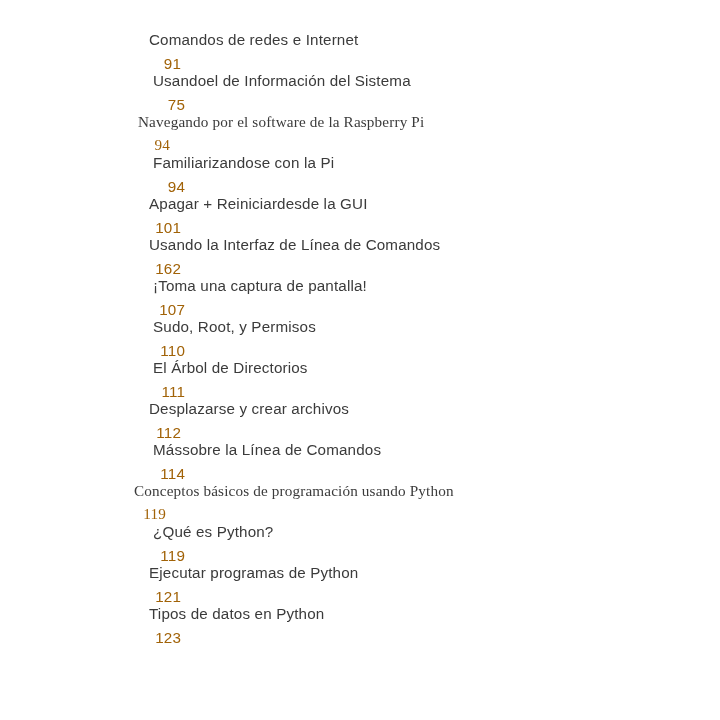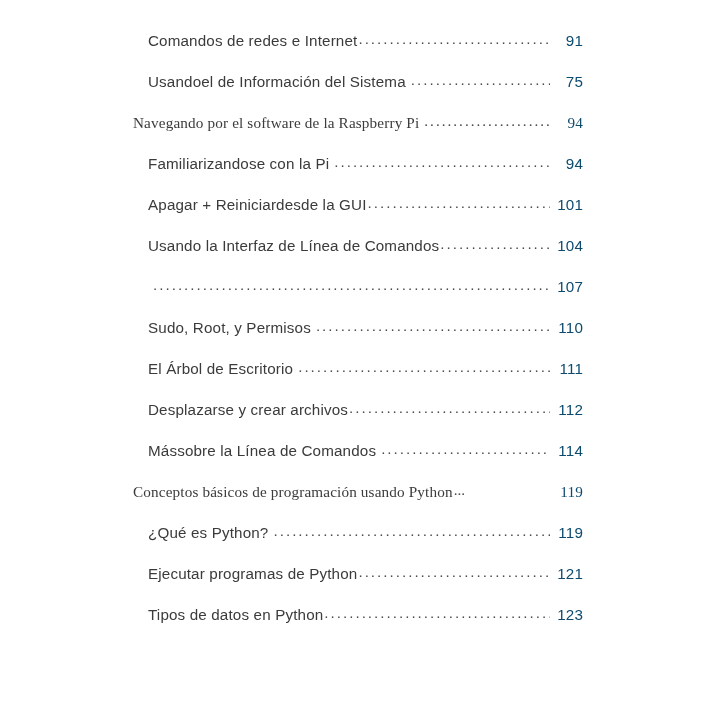--- a/index.html
+++ b/index.html
@@ -35,20 +35,21 @@
   
   .toc-entry {
     display: flex;
     align-items: baseline;
     height: 41px;
     box-sizing: border-box;
     font-size: 15.2px;
     color: #3b3b3b;
     letter-spacing: 0.01em;
     white-space: nowrap;
+    flex-direction: column;
   }
 
   
   .toc-entry.level-1 { padding-left: 133px; padding-right: 137px; font-family: Liberation Serif, serif; }
   .toc-entry.level-2 { padding-left: 148px; padding-right: 137px; }
 
   .entry-title {
     flex: 0 0 auto;
   }
 
@@ -83,21 +84,21 @@
   .toc-entry.short-leader .entry-leader::before {
     content: "...";
     letter-spacing: 0;
   }
 
   .entry-page {
     flex: 0 0 auto;
     text-align: right;
     min-width: 26px;
     padding-left: 6px;
-    color: #0c4a6e;
+    color: #a16207;
     font-size: 15.2px;
   }
 </style>
 </head>
 <body>
 
 <div class="page">
   <div class="toc" id="toc-list">
       <div class="toc-entry level-2">
         <span class="entry-title">Comandos de redes e Internet</span>
@@ -120,33 +121,34 @@
         <span class="entry-page">94</span>
       </div>
       <div class="toc-entry level-2">
         <span class="entry-title">Apagar + Reiniciardesde la GUI</span>
         <span class="entry-leader"></span>
         <span class="entry-page">101</span>
       </div>
       <div class="toc-entry level-2">
         <span class="entry-title">Usando la Interfaz de Línea de Comandos</span>
         <span class="entry-leader"></span>
-        <span class="entry-page">104</span>
+        <span class="entry-page">162</span>
       </div>
       <div class="toc-entry level-2 space-before">
+        <span class="entry-title">¡Toma una captura de pantalla!</span>
         <span class="entry-leader"></span>
         <span class="entry-page">107</span>
       </div>
       <div class="toc-entry level-2 space-before">
         <span class="entry-title">Sudo, Root, y Permisos</span>
         <span class="entry-leader"></span>
         <span class="entry-page">110</span>
       </div>
       <div class="toc-entry level-2 space-before">
-        <span class="entry-title">El Árbol de Escritorio</span>
+        <span class="entry-title">El Árbol de Directorios</span>
         <span class="entry-leader"></span>
         <span class="entry-page">111</span>
       </div>
       <div class="toc-entry level-2">
         <span class="entry-title">Desplazarse y crear archivos</span>
         <span class="entry-leader"></span>
         <span class="entry-page">112</span>
       </div>
       <div class="toc-entry level-2 space-before">
         <span class="entry-title">Mássobre la Línea de Comandos</span>

